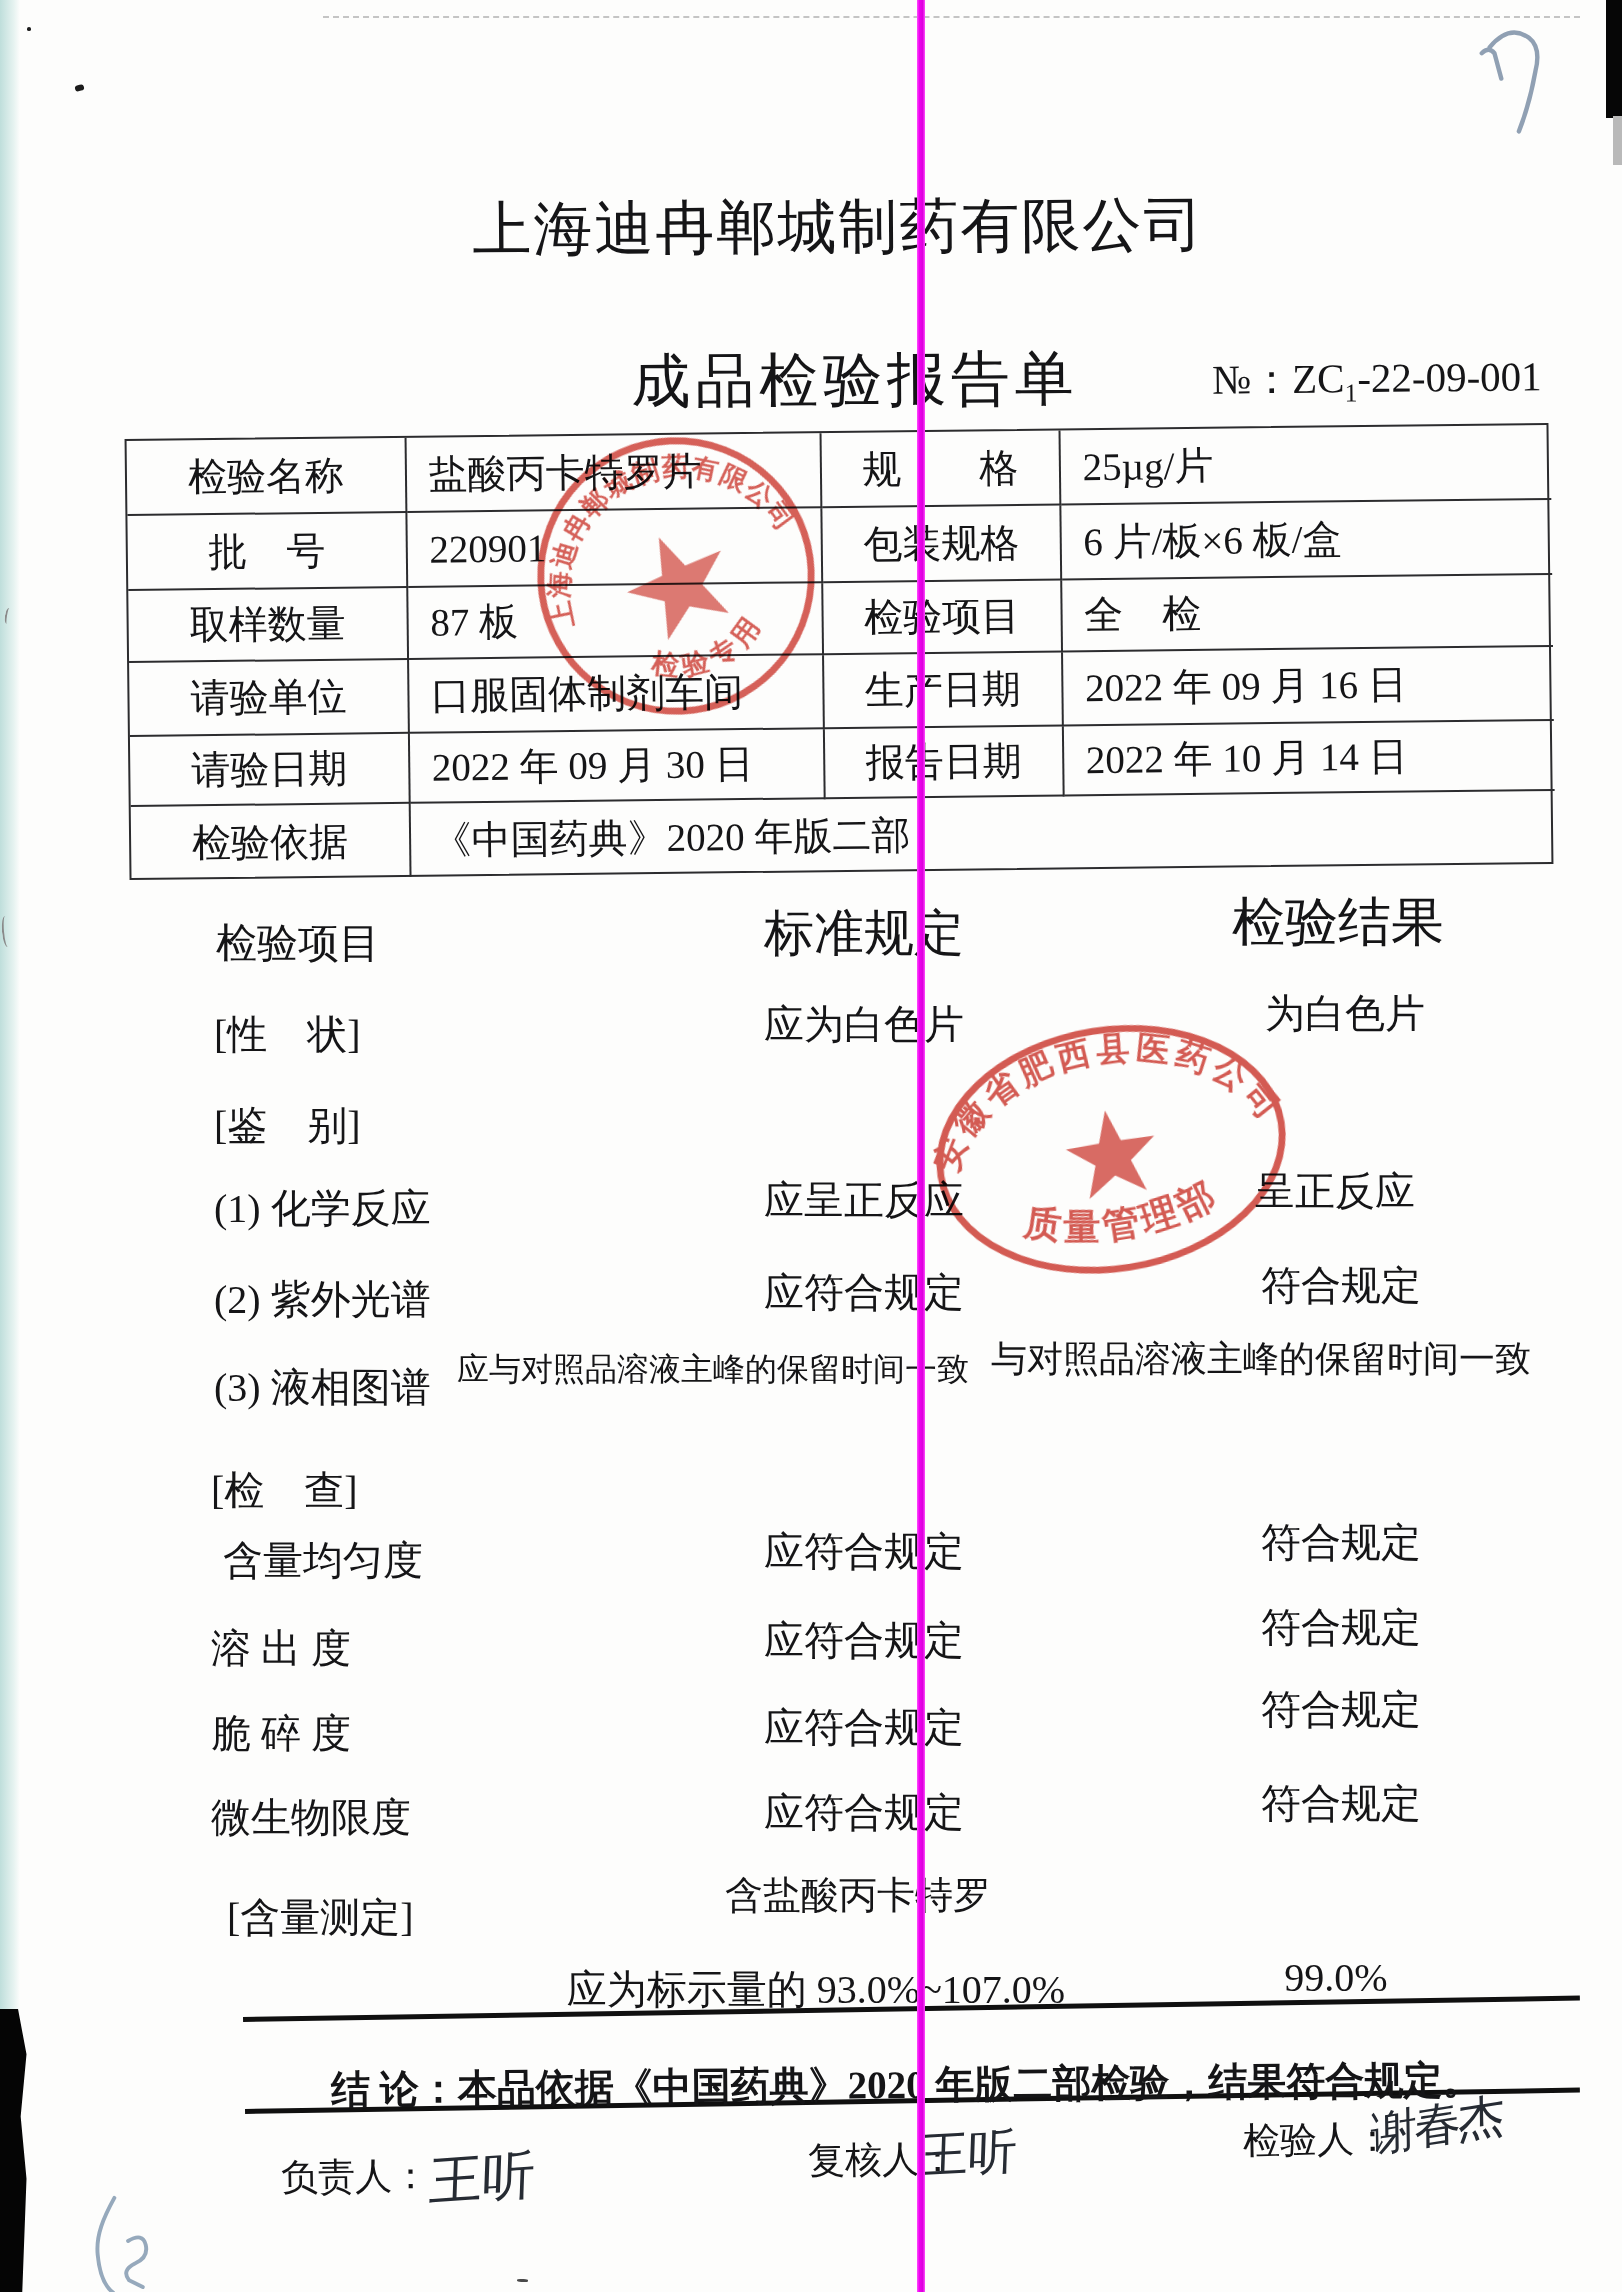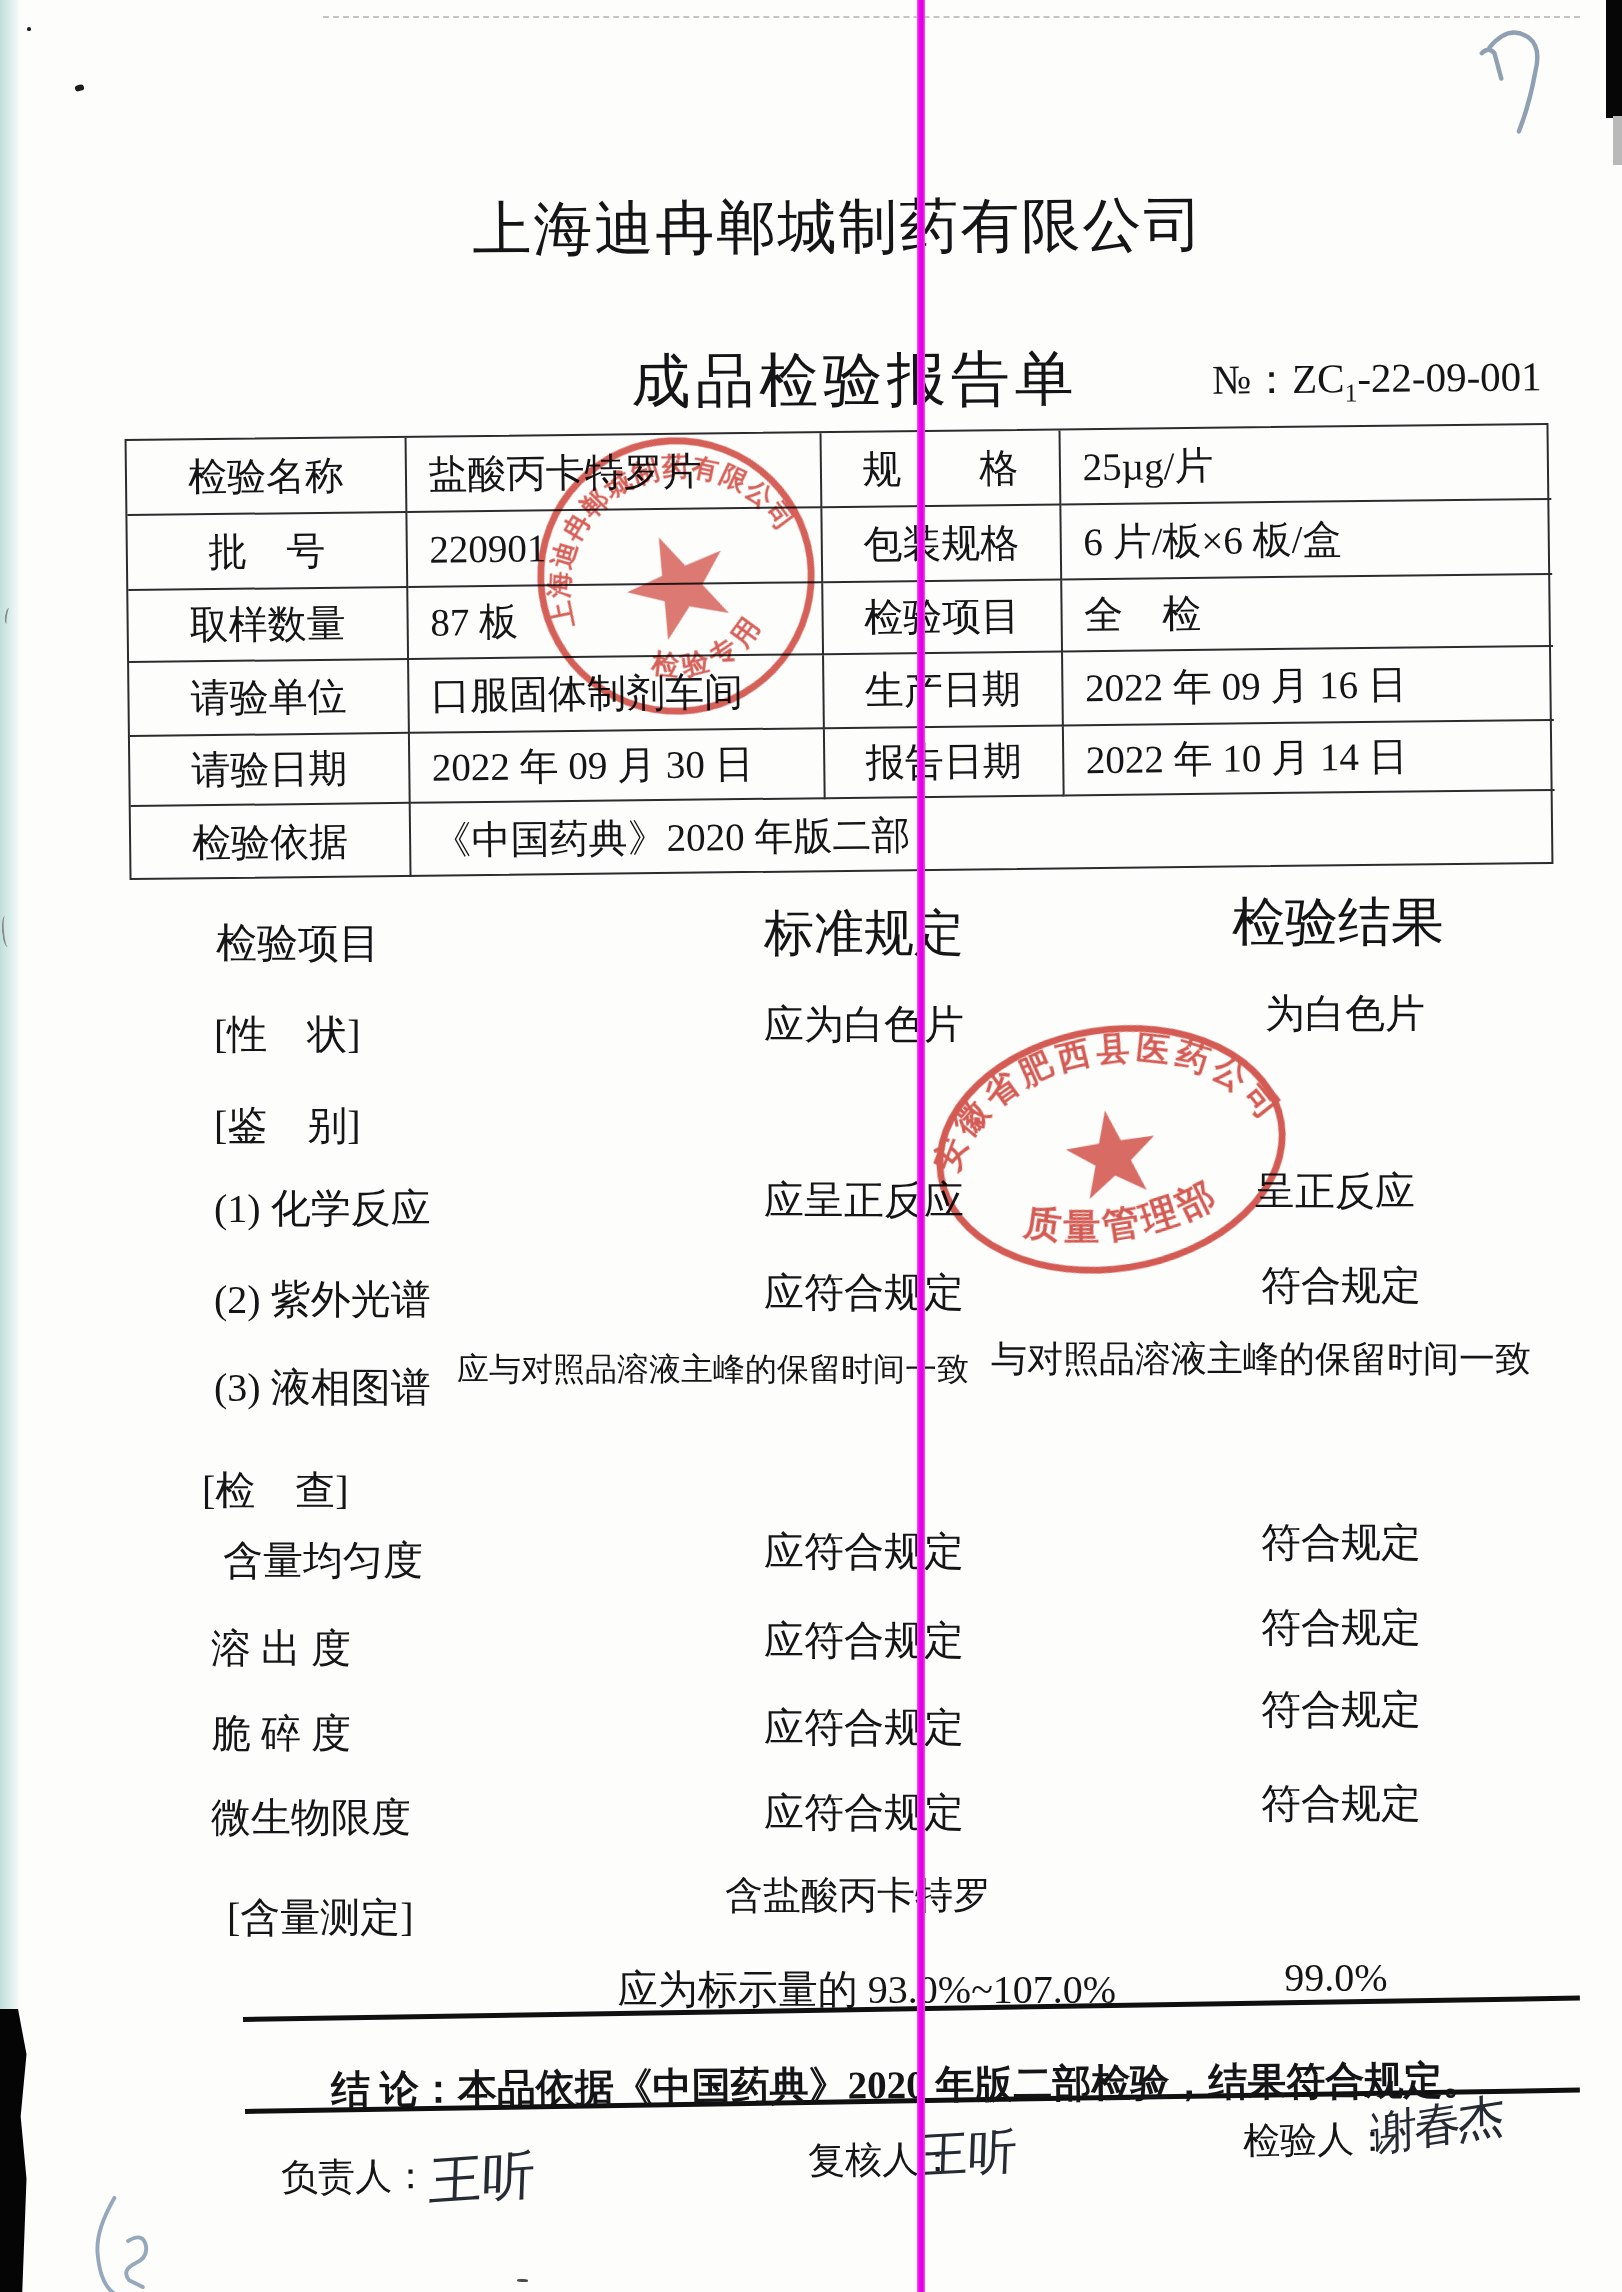--- a/index.html
+++ b/index.html
@@ -110,36 +110,36 @@
       <div class="res-lbl" style="left: 214px; top: 1098px;">[鉴　别]</div>
       <div class="res-lbl" style="left: 214px; top: 1181px;">(1) 化学反应</div>
       <div class="res-std" style="left: 864px; top: 1173px;">应呈正反应</div>
       <div class="res-res" style="left: 1335px; top: 1164px;">呈正反应</div>
       <div class="res-lbl" style="left: 214px; top: 1272px;">(2) 紫外光谱</div>
       <div class="res-std" style="left: 864px; top: 1265px;">应符合规定</div>
       <div class="res-res" style="left: 1341px; top: 1258px;">符合规定</div>
       <div class="res-lbl" style="left: 214px; top: 1360px;">(3) 液相图谱</div>
       <div class="res-std" style="left: 713px; top: 1348px; font-size: 32px;">应与对照品溶液主峰的保留时间一致</div>
       <div class="res-res" style="left: 1261px; top: 1335px; font-size: 36px;">与对照品溶液主峰的保留时间一致</div>
-      <div class="res-lbl" style="left: 202px; top: 1463px;">[检　查]</div>
+      <div class="res-lbl" style="left: 211px; top: 1463px;">[检　查]</div>
       <div class="res-lbl" style="left: 223px; top: 1533px;">含量均匀度</div>
       <div class="res-std" style="left: 864px; top: 1524px;">应符合规定</div>
       <div class="res-res" style="left: 1341px; top: 1515px;">符合规定</div>
       <div class="res-lbl" style="left: 211px; top: 1621px;">溶 出 度</div>
       <div class="res-std" style="left: 864px; top: 1613px;">应符合规定</div>
       <div class="res-res" style="left: 1341px; top: 1600px;">符合规定</div>
       <div class="res-lbl" style="left: 211px; top: 1706px;">脆 碎 度</div>
       <div class="res-std" style="left: 864px; top: 1700px;">应符合规定</div>
       <div class="res-res" style="left: 1341px; top: 1682px;">符合规定</div>
       <div class="res-lbl" style="left: 211px; top: 1790px;">微生物限度</div>
       <div class="res-std" style="left: 864px; top: 1785px;">应符合规定</div>
       <div class="res-res" style="left: 1341px; top: 1776px;">符合规定</div>
       <div class="res-lbl" style="left: 227px; top: 1890px;">[含量测定]</div>
       <div class="res-std" style="left: 858px; top: 1870px; font-size: 38px;">含盐酸丙卡特罗</div>
-      <div class="res-std" style="left: 867px; top: 1962px;">应为标示量的 93.0%~107.0%</div>
+      <div class="res-std" style="left: 816px; top: 1962px;">应为标示量的 93.0%~107.0%</div>
       <div class="res-res" style="left: 1336px; top: 1954px;">99.0%</div>
     </div>
 
   <div class="heavy1"></div>
   <div class="heavy2"></div>
 
   <div class="conclusion"><span>结 论：</span><span>本品依据《中国药典》2020 年版二部检验，结果符合规定。</span></div>
 
   <div class="sig-lbl" style="left:281px;top:2152px;transform:rotate(-0.8deg);">负责人：</div>
   <div class="hand hw1">王听</div>

